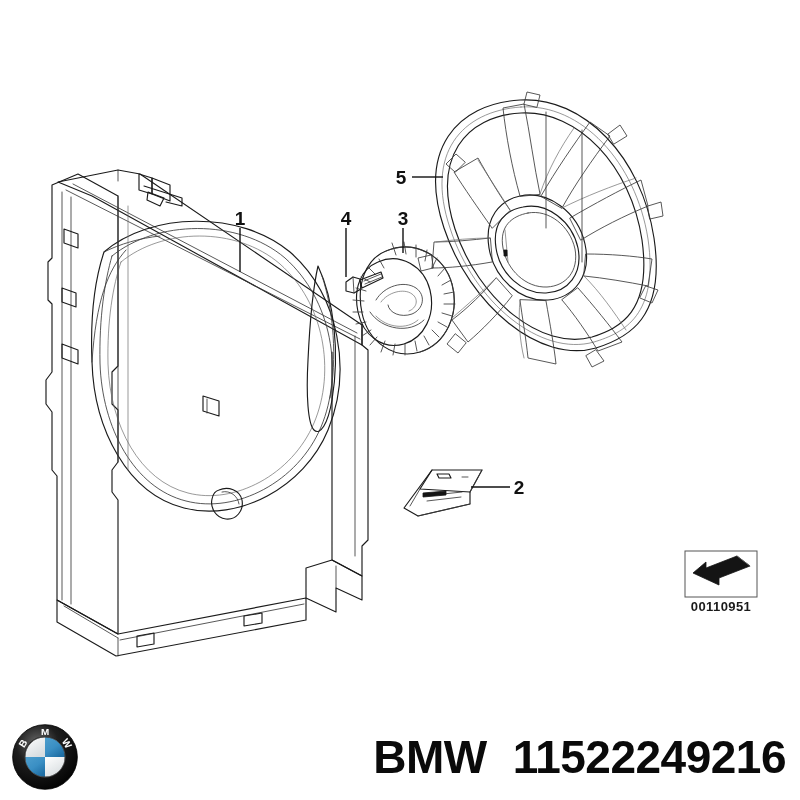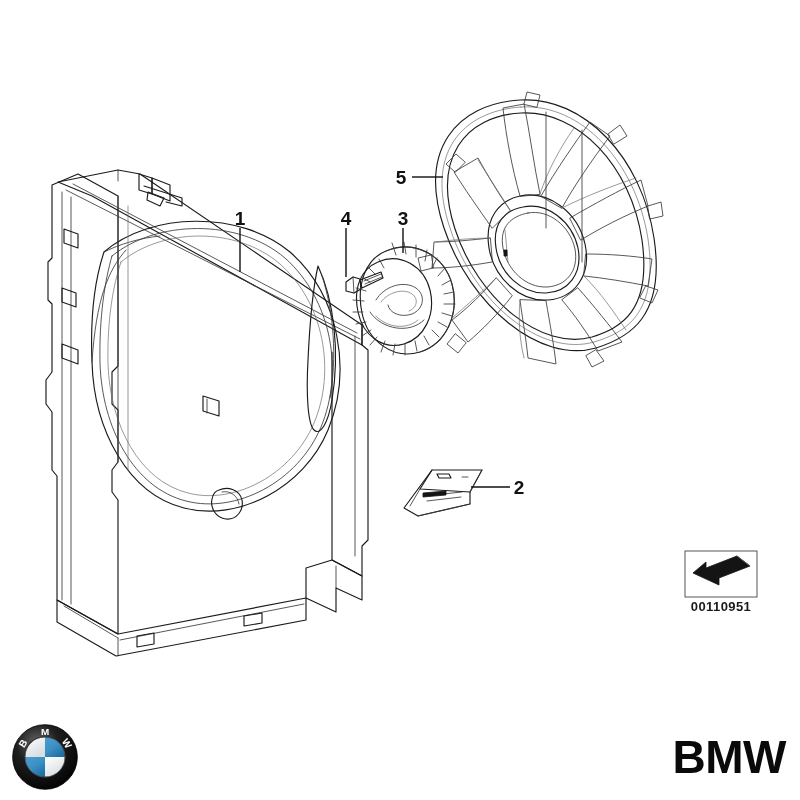--- a/index.html
+++ b/index.html
@@ -420,17 +420,18 @@
       <g fill="#ffffff" font-family="'Liberation Sans', sans-serif" font-size="15" font-weight="bold">
         <text x="50" y="50" text-anchor="middle" transform="rotate(-58 50 50) translate(0 -34)">B</text>
         <text x="50" y="50" text-anchor="middle" transform="rotate(0 50 50) translate(0 -34)">M</text>
         <text x="50" y="50" text-anchor="middle" transform="rotate(58 50 50) translate(0 -34)">W</text>
       </g>
       <circle cx="50" cy="50" r="49" fill="none" stroke="#000000" stroke-width="1.2"></circle>
     </svg>
 
     <div id="part-line">
       <span>BMW</span>
+      <span>11522249216</span>
     </div>
 
   </div>
 
 </div>
 
 </body></html>

